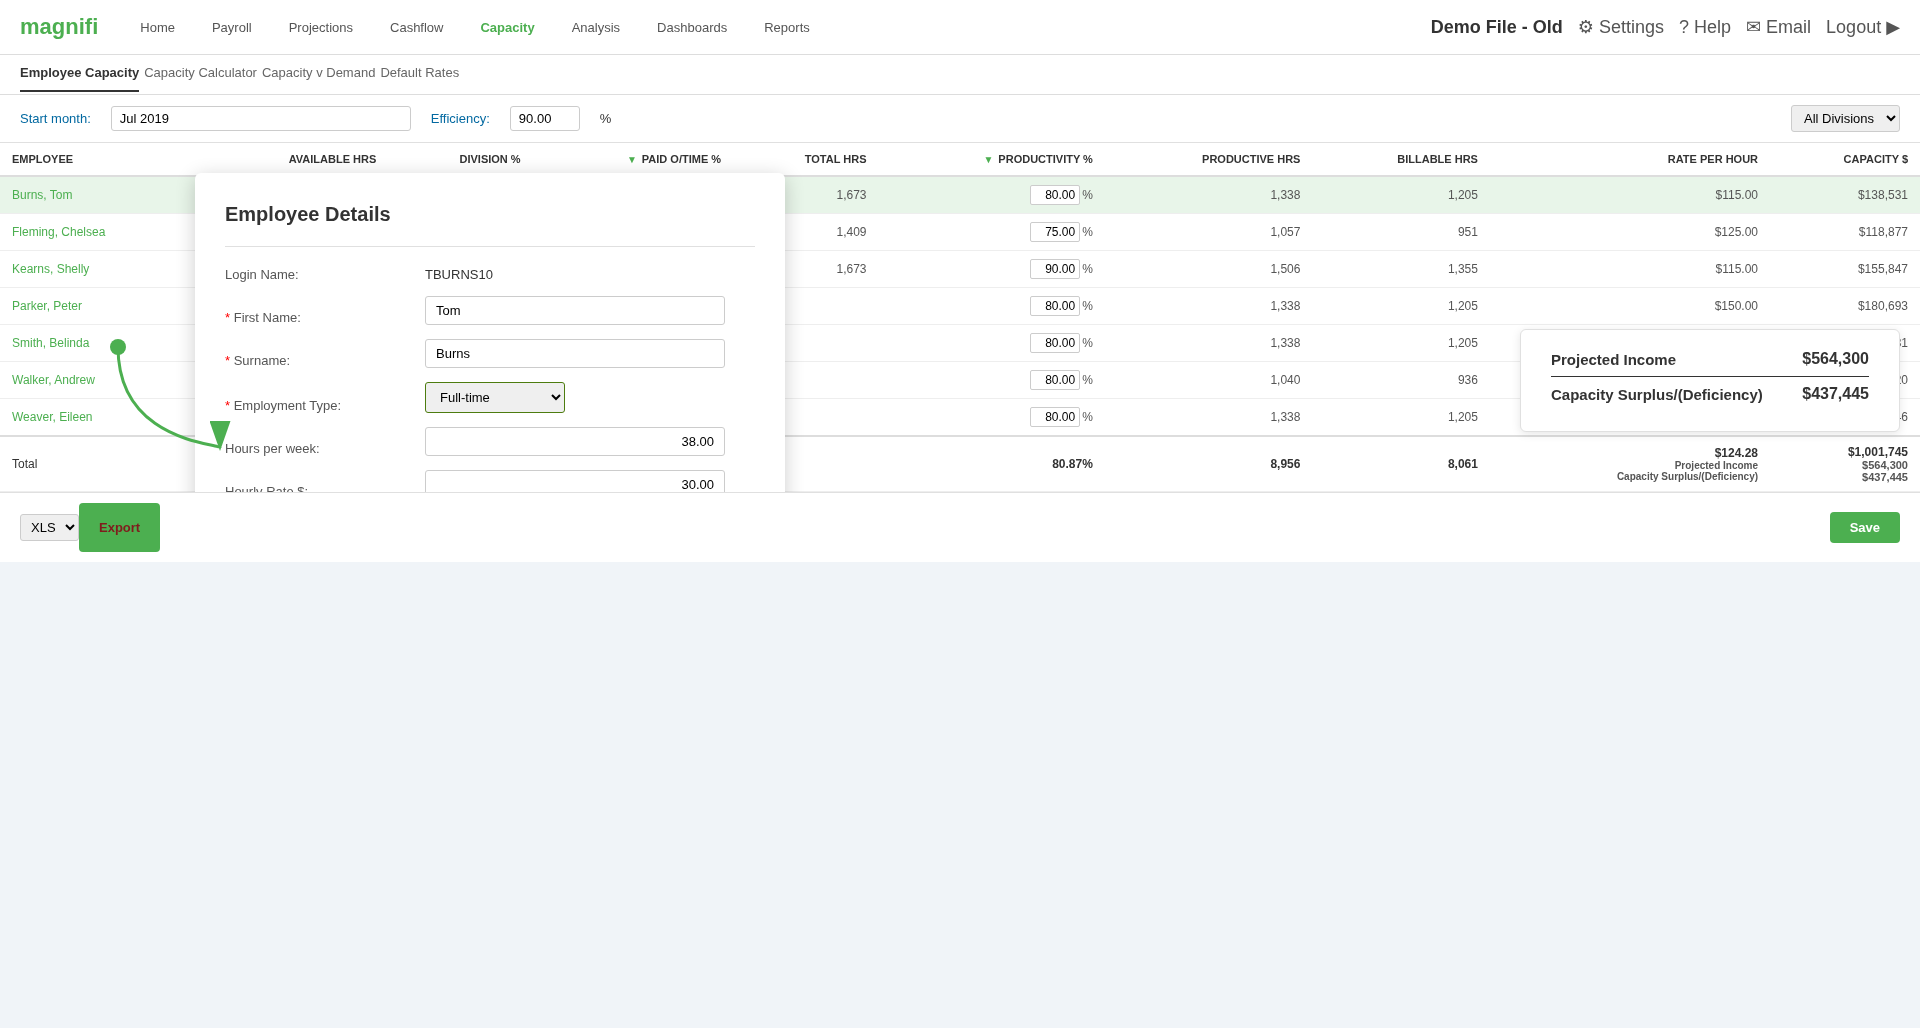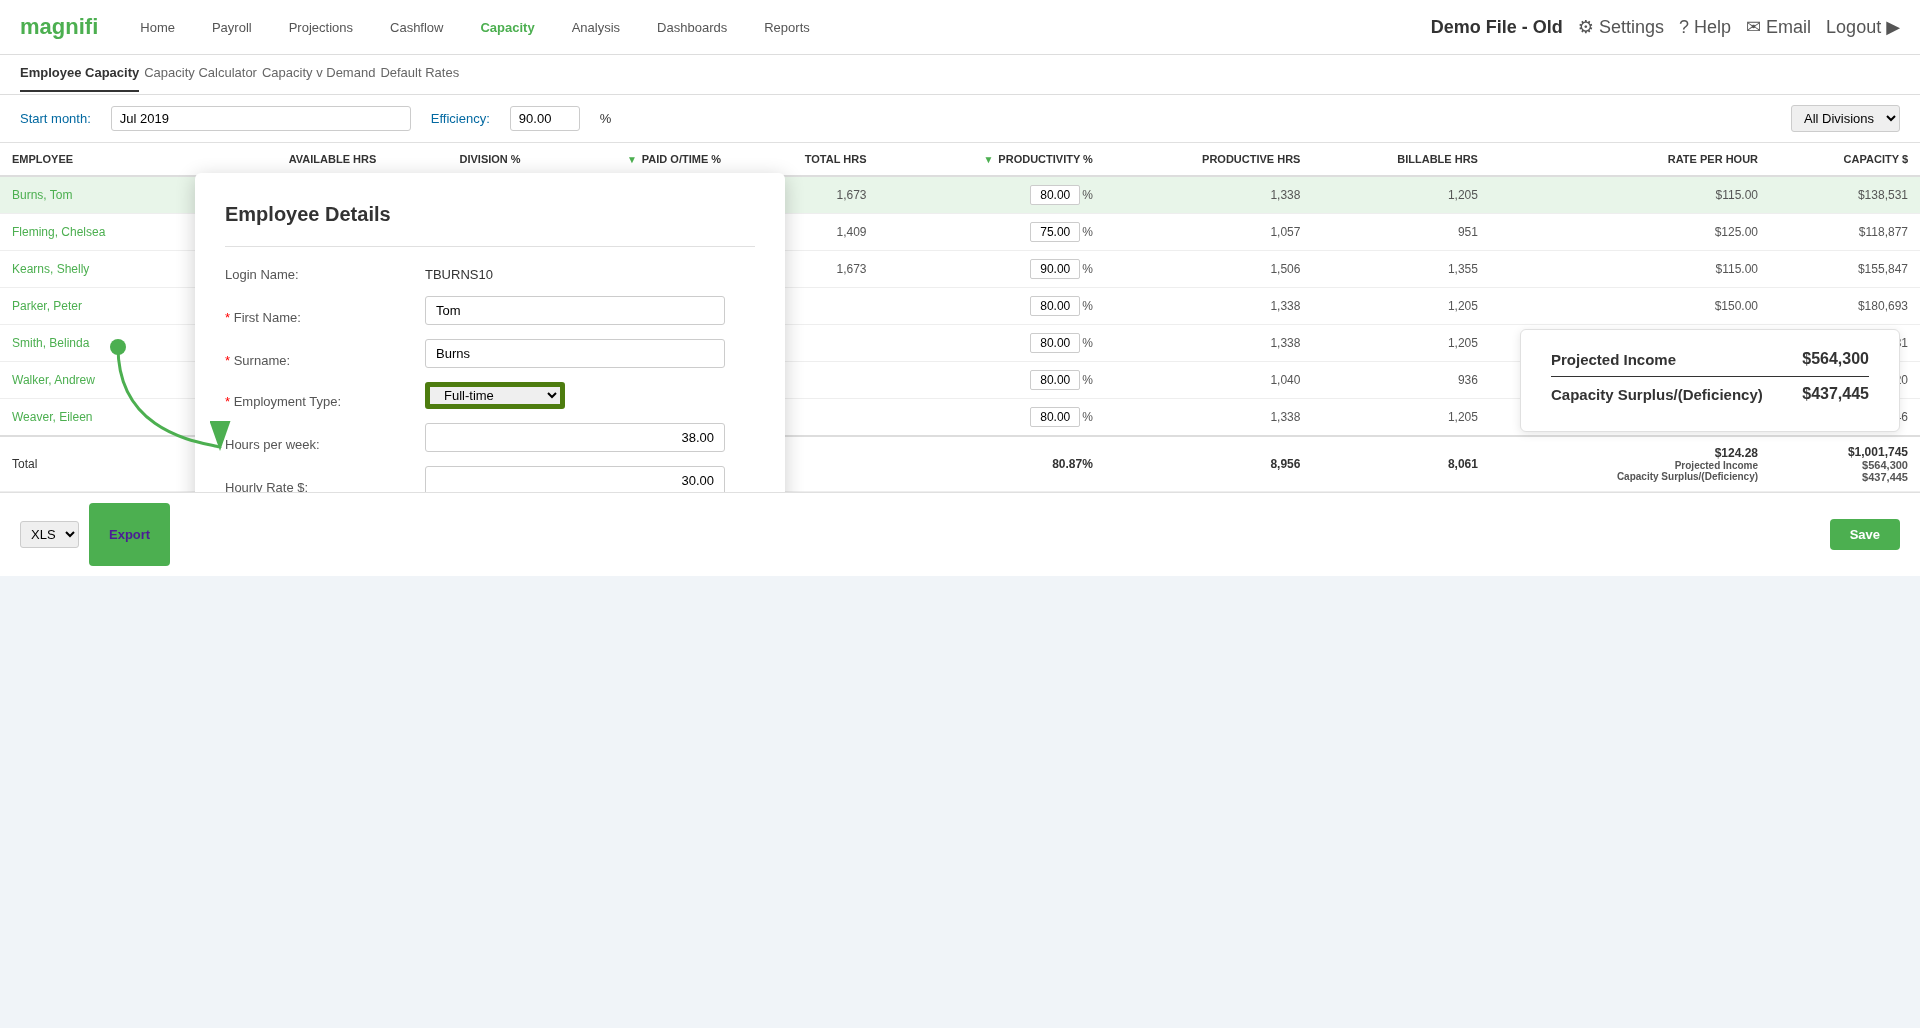--- a/index.html
+++ b/index.html
@@ -130,45 +130,44 @@
     .capacity-table tr.highlighted { background: #e8f5e9; }
     .capacity-table tr.total-row { font-weight: bold; color: #333; border-top: 2px solid #ddd; }
     .capacity-table tr.total-row td { color: #333; }
     .capacity-table tr.total-row td:first-child { color: #333; }
 
     .pct-input {
       width: 50px;
       border: 1px solid #ccc;
       padding: 2px 4px;
       font-size: 12px;
-      text-align: center;
+      text-align: right;
       border-radius: 2px;
     }
     .pct-cell { display: flex; align-items: center; justify-content: flex-end; gap: 2px; }
 
     
     .bottom-bar {
       background: #fff;
       padding: 10px 20px;
       display: flex;
       align-items: center;
-      gap: 10px;
       border-top: 1px solid #e0e0e0;
     }
     .export-select {
       border: 1px solid #ccc;
       padding: 4px 6px;
       font-size: 13px;
       border-radius: 3px;
     }
     .btn-export {
       background: #4caf50;
-      color: #4c1d95;
+      color: #7f1d1d;
       border: none;
-      padding: 24px 20px;
+      padding: 17px 20px;
       font-size: 13px;
       border-radius: 4px;
       cursor: pointer;
       font-weight: bold;
     }
     .btn-save {
       background: #4caf50;
       color: #fff;
       border: none;
       padding: 8px 20px;
@@ -217,22 +216,22 @@
     .form-input {
       flex: 1;
       border: 1px solid #ccc;
       padding: 6px 10px;
       font-size: 13px;
       border-radius: 3px;
       max-width: 300px;
     }
     .form-input.number { text-align: right; }
     .form-select {
-      border: 5px solid #4d7c0f;
-      padding: 0 10px;
+      border: 1px solid #4d7c0f;
+      padding: 6px 10px;
       font-size: 13px;
       border-radius: 3px;
       width: 140px;
     }
 
     
     .summary-box {
       position: absolute;
       right: 20px;
       bottom: 60px;

